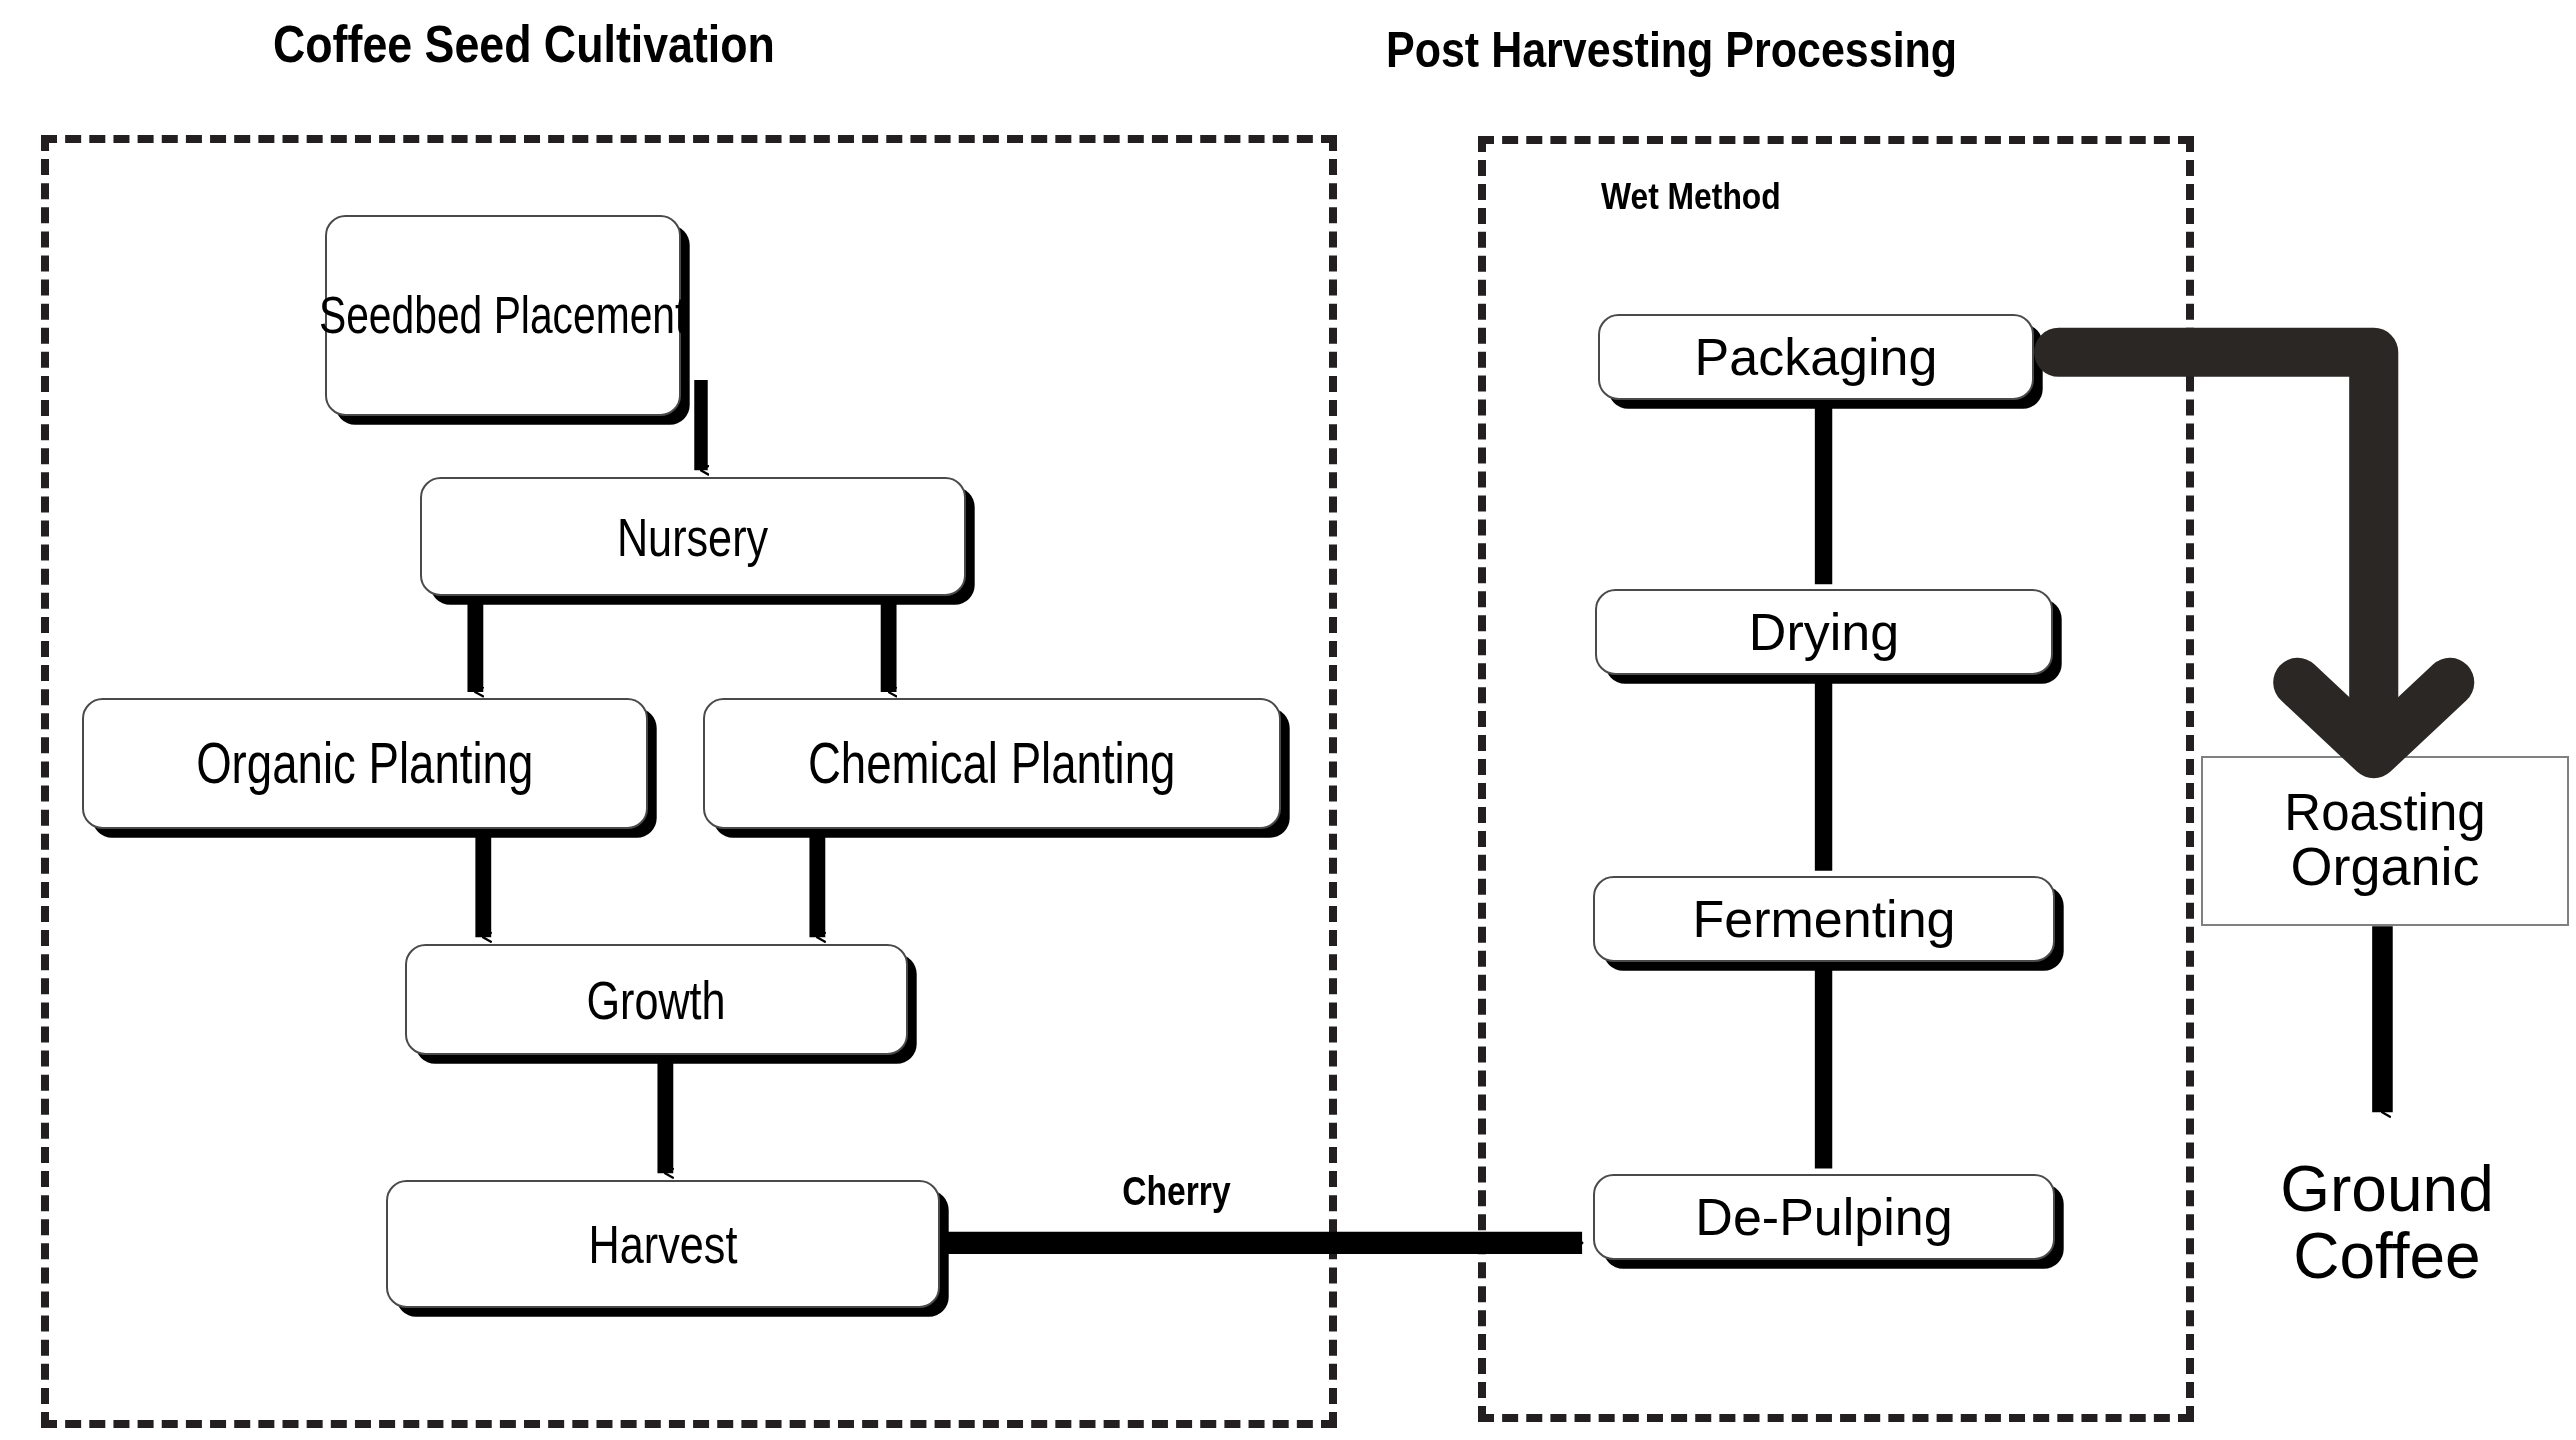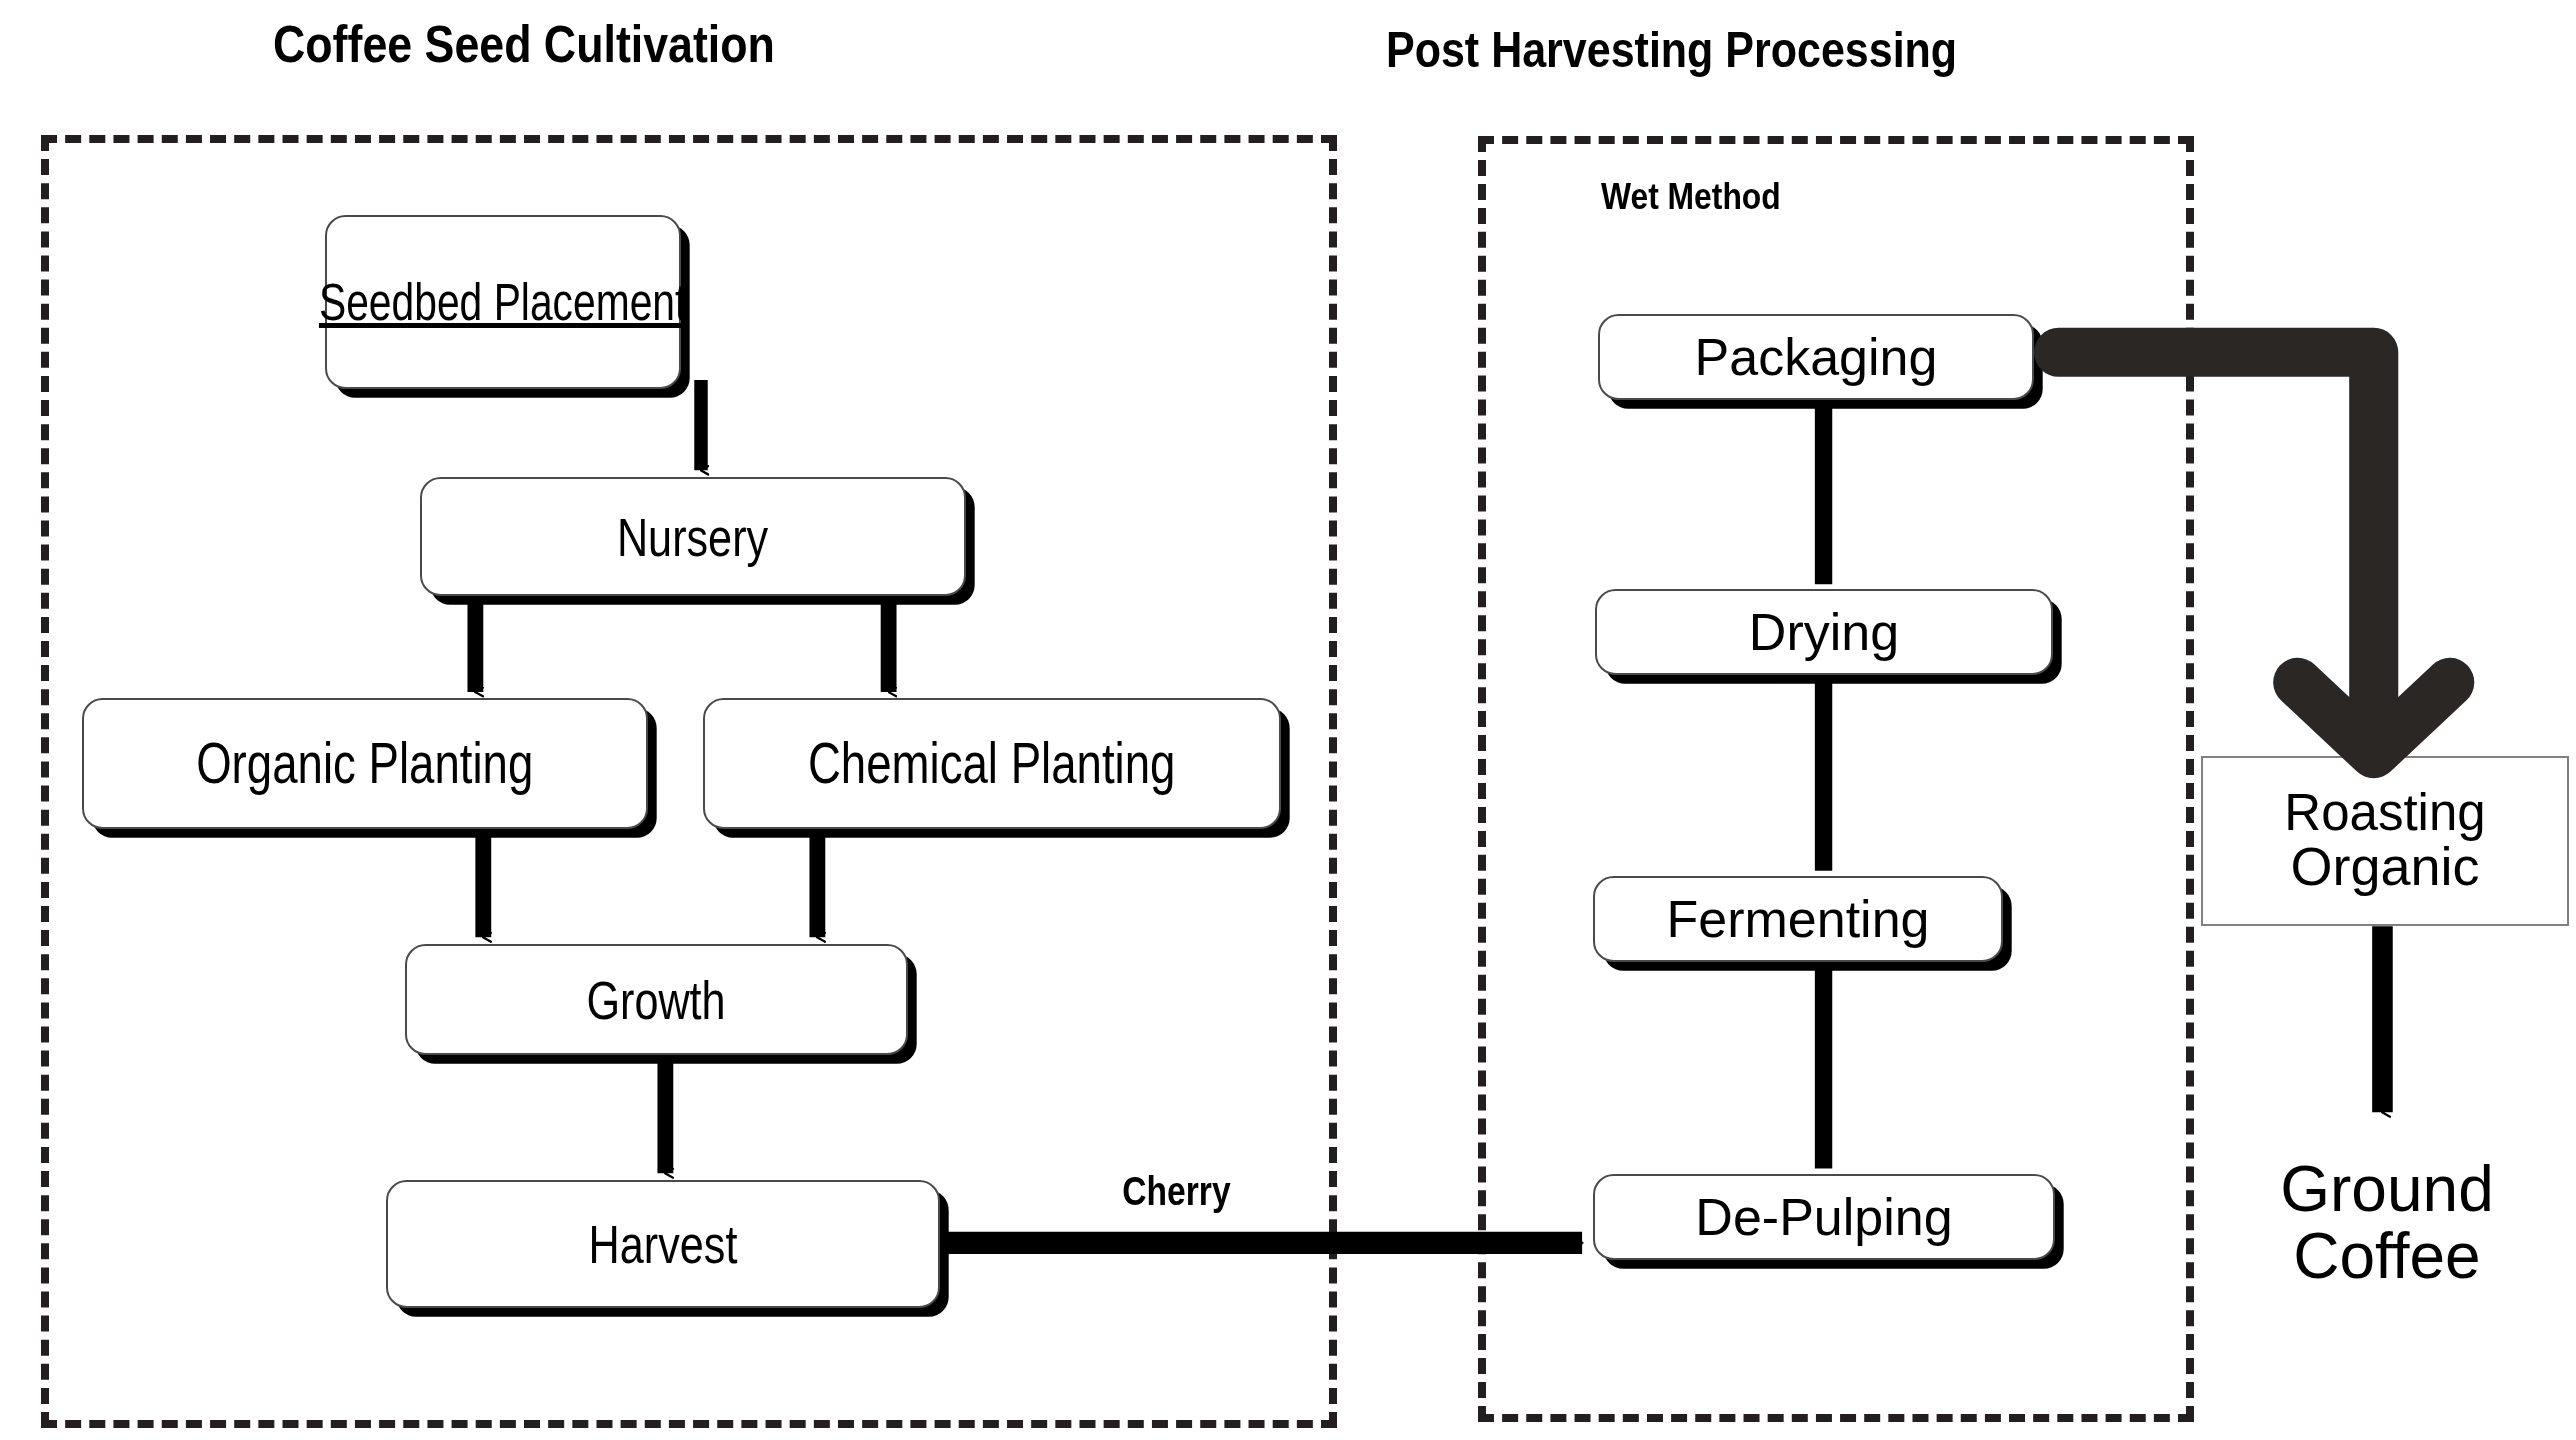--- a/index.html
+++ b/index.html
@@ -61,21 +61,21 @@
   </div>
 
   <div class="dashed-box" style="left:41px;top:135px;width:1280px;height:1277px;"></div>
 
   <div class="dashed-box" style="left:1478px;top:136px;width:700px;height:1270px;"></div>
 
   <div class="wet-label" style="left:1601px;top:176px;font-size:37px;transform:scaleX(0.86);transform-origin:left center;">
     <span>Wet Method</span>
   </div>
 
-  <div class="node cond" style="left:325px;top:215px;width:356px;height:174px;text-decoration:underline;">
+  <div class="node cond" style="left:325px;top:215px;width:356px;height:201px;">
     <span style="font-size:51px;">Seedbed Placement</span>
   </div>
 
   <div class="node cond" style="left:420px;top:477px;width:546px;height:119px;">
     <span style="font-size:54px;">Nursery</span>
   </div>
 
   <div class="node cond" style="left:82px;top:698px;width:566px;height:131px;">
     <span style="font-size:57px;">Organic Planting</span>
   </div>
@@ -93,21 +93,21 @@
   </div>
 
   <div class="node" style="left:1598px;top:314px;width:436px;height:86px;">
     <span style="font-size:52px;">Packaging</span>
   </div>
 
   <div class="node" style="left:1595px;top:589px;width:458px;height:86px;">
     <span style="font-size:52px;">Drying</span>
   </div>
 
-  <div class="node" style="left:1593px;top:876px;width:410px;height:86px;">
+  <div class="node" style="left:1593px;top:876px;width:462px;height:86px;">
     <span style="font-size:52px;">Fermenting</span>
   </div>
 
   <div class="node" style="left:1593px;top:1174px;width:462px;height:86px;">
     <span style="font-size:52px;">De-Pulping</span>
   </div>
 
   <div class="plain-node" style="left:2201px;top:756px;width:368px;height:170px;">
     <span style="font-size:51px;">Roasting</span>
     <span style="font-size:54px;">Organic</span>

